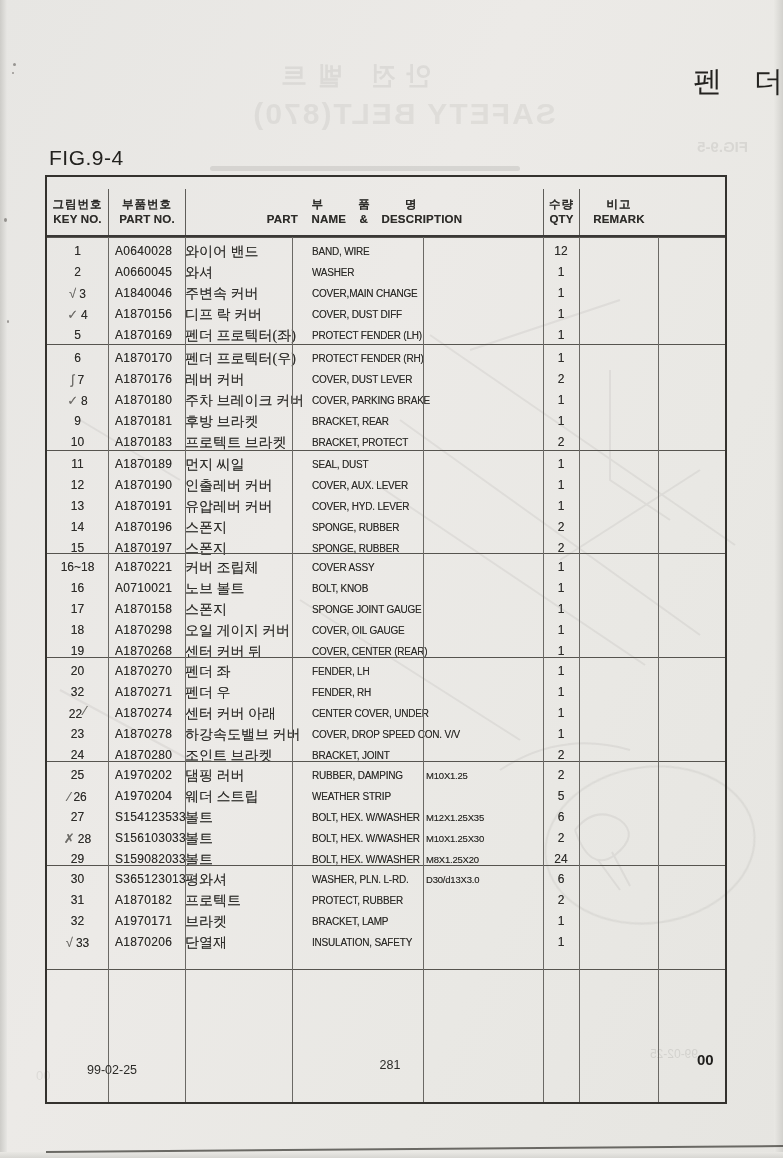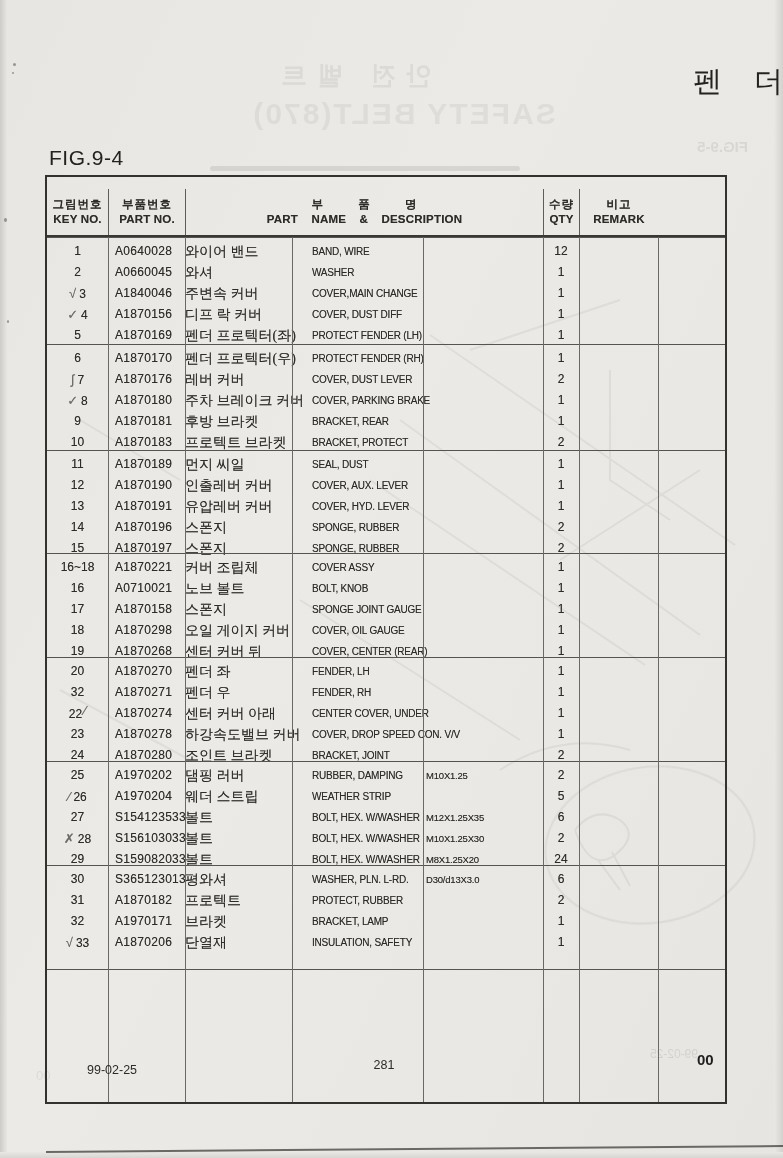--- a/index.html
+++ b/index.html
@@ -72,21 +72,21 @@
   .c-part{padding-left:7px;font-size:12px;letter-spacing:.3px;}
   .c-krname{font-size:14px;font-family:Liberation Serif, serif;}
   .c-enname{padding-left:20px;font-size:10px;letter-spacing:-.2px;}
   .c-dim{padding-left:3px;font-size:9.5px;letter-spacing:-.2px;}
   .c-qty{text-align:center;font-size:12px;}
   .trow *, .thead *{text-shadow:0 0 .5px rgba(45,44,40,.55);}
 
   
   .foot-date{position:absolute;left:87px;top:1063px;font-size:12.5px;color:#2c2b28;z-index:2;}
   .foot-page{position:absolute;left:45px;top:1058px;width:678px;text-align:center;
-    font-size:12.5px;color:#2c2b28;z-index:2;}
+    font-size:12.5px;color:#2c2b28;z-index:2;padding-left:6px;}
   .foot-rev{position:absolute;left:697px;top:1051px;font-size:15px;font-weight:bold;
     color:#1f1e1c;z-index:2;}
 </style>
 </head>
 <body>
 
 <div class="sheet">
 
   <div class="edge-left"></div>
   <div class="edge-right"></div>

